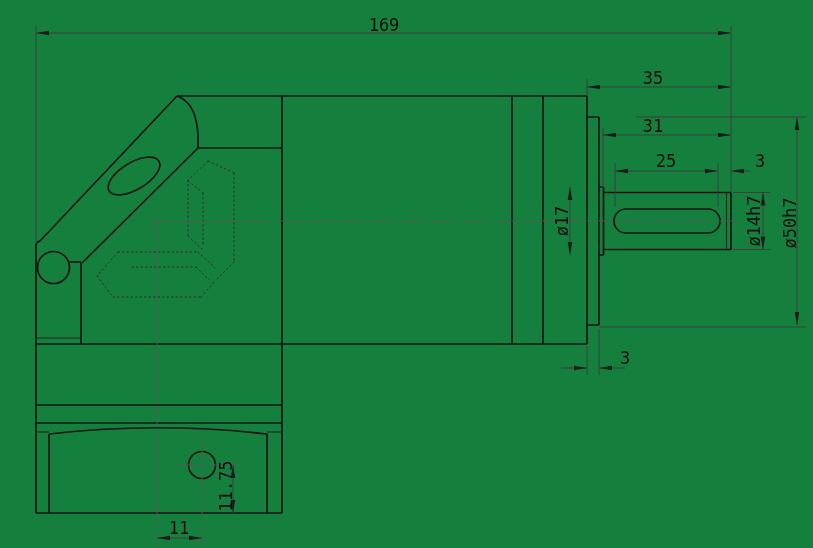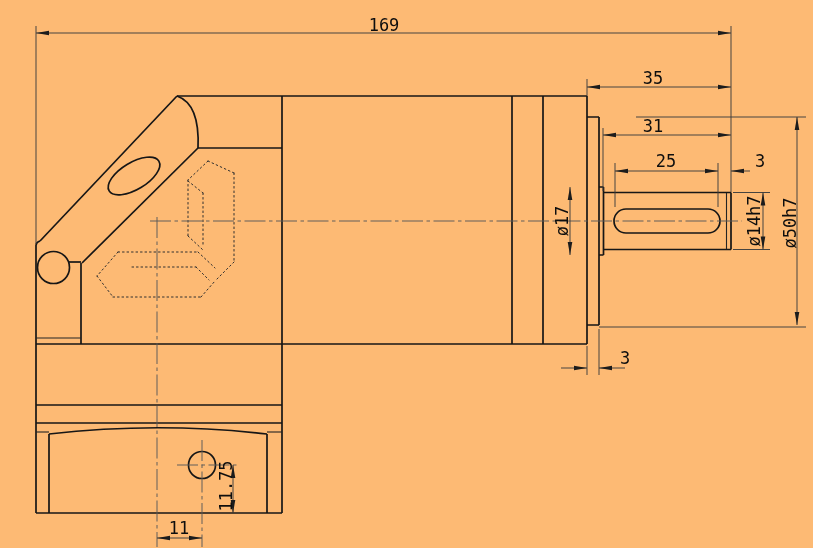--- a/index.html
+++ b/index.html
@@ -1,16 +1,16 @@
 <!DOCTYPE html>
 <html><head>
 <meta charset="utf-8">
 <style>
   html,body{margin:0;padding:0;background:#ffffff;}
-  #stage{position:relative;width:813px;height:548px;background:#fdba74;overflow:hidden;
+  #stage{position:relative;width:813px;height:548px;background:#15803d;overflow:hidden;
          font-family:"DejaVu Sans Mono","Liberation Mono",monospace;}
   svg{position:absolute;left:0;top:0;}
   .ol  {fill:none;stroke:#161616;stroke-width:1.7;stroke-linecap:butt;}
   .ol2 {fill:none;stroke:#242424;stroke-width:1.1;}
   .thin{fill:none;stroke:#3d3d3d;stroke-width:0.95;}
   .cl  {fill:none;stroke:#5a5a5a;stroke-width:0.95;stroke-dasharray:21 3.5 3.5 3.5;}
   .hid {fill:none;stroke:#303030;stroke-width:1;stroke-dasharray:1.6 2.9;stroke-linecap:round;}
   .arr {fill:#1c1c1c;stroke:none;}
   text {font-family:"DejaVu Sans Mono","Liberation Mono",monospace;font-size:17px;fill:#0e0e0e;}
   .mid {text-anchor:middle;}

